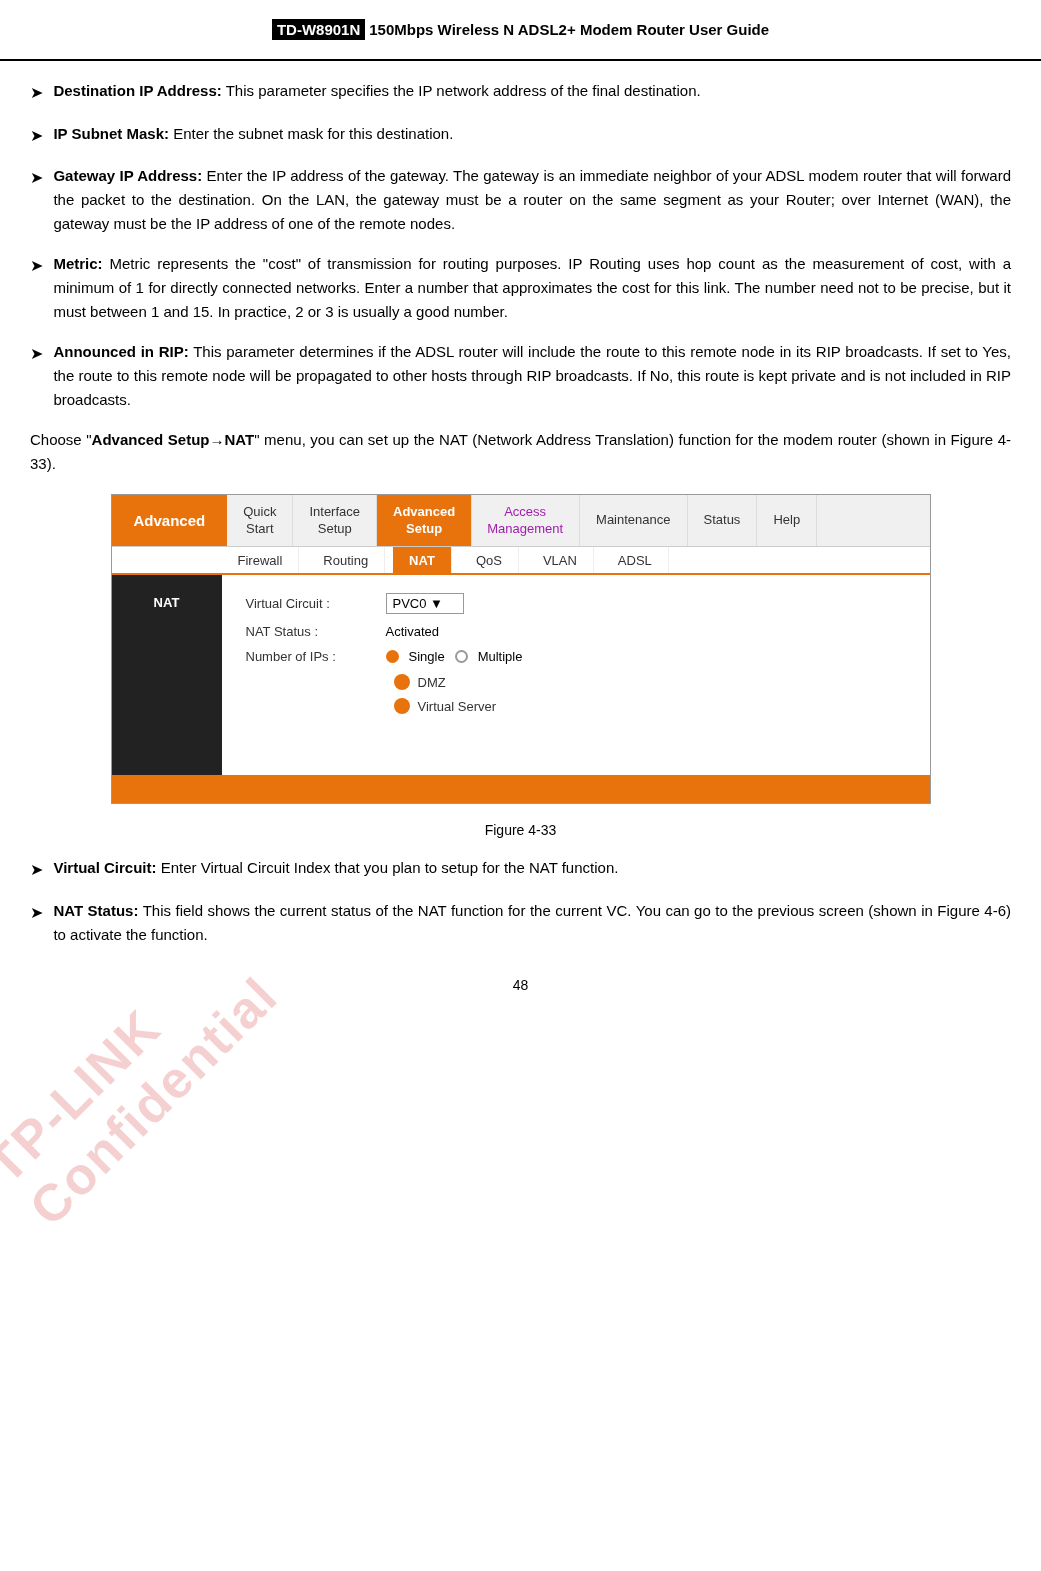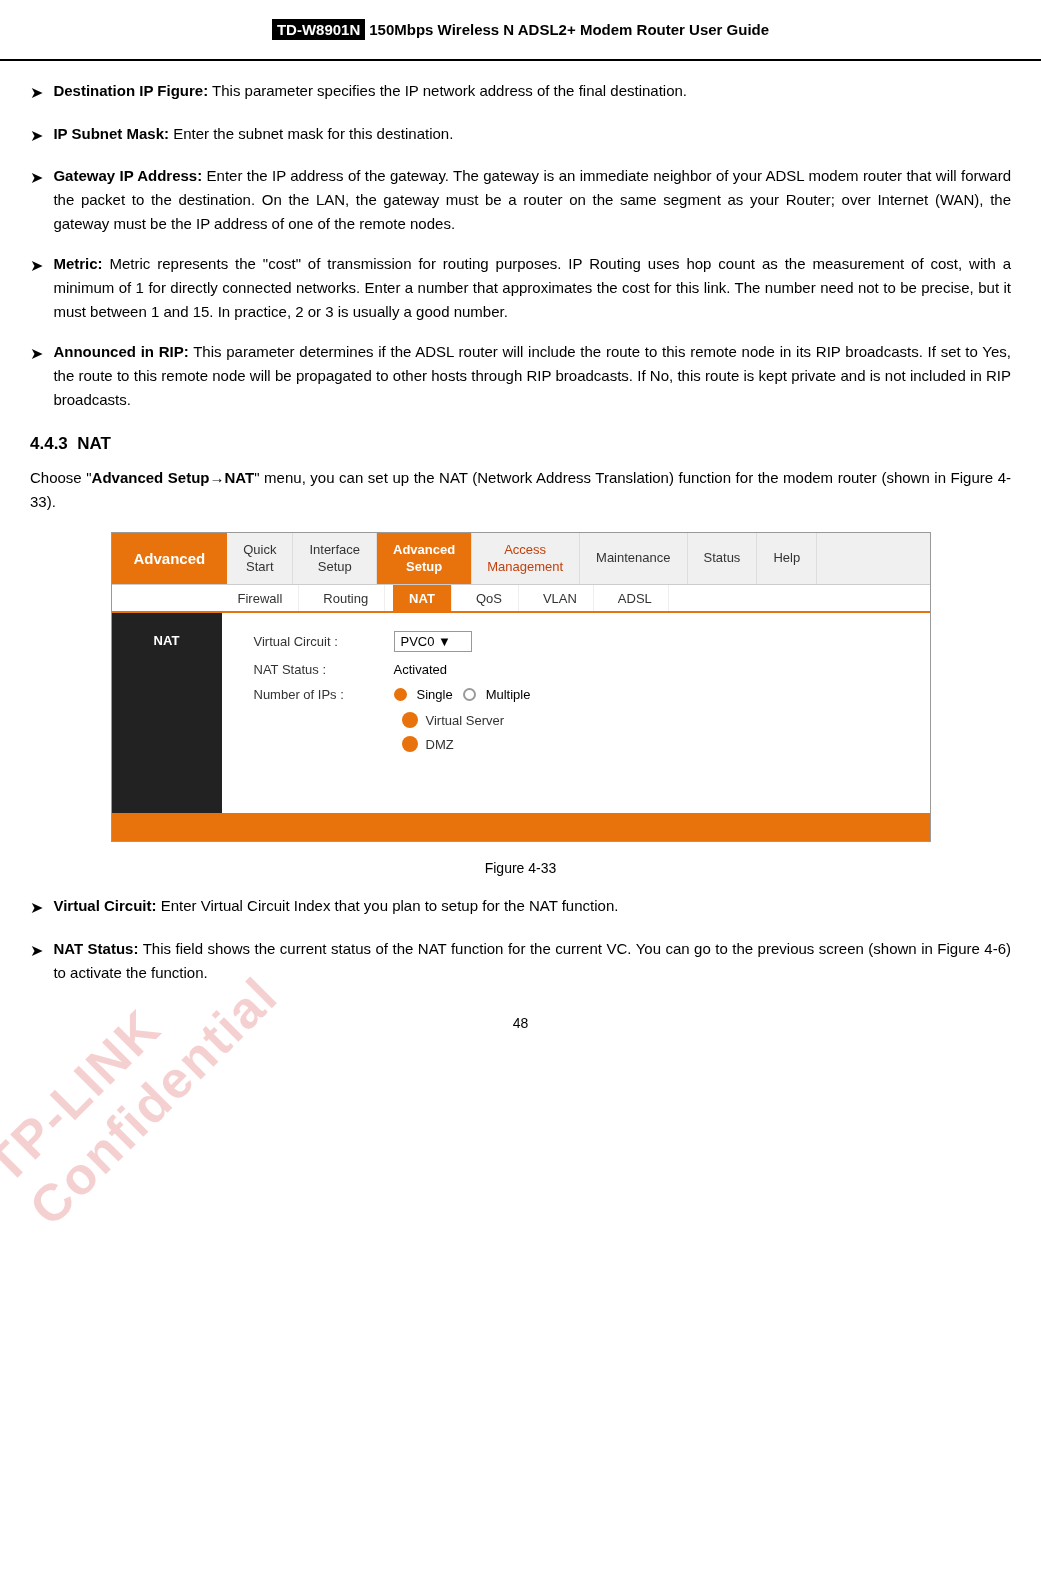--- a/index.html
+++ b/index.html
@@ -113,21 +113,21 @@
       text-align: center;
       line-height: 1.3;
       cursor: pointer;
     }
     .nav-item.active-orange {
       background: #e8720c;
       color: #fff;
       font-weight: bold;
     }
     .nav-item.faded {
-      color: #c2410c;
+      color: #a21caf;
       padding-left: 15px;
     }
 
     
     .sub-nav {
       display: flex;
       background: #fff;
       border-bottom: 2px solid #e8720c;
       height: 28px;
       padding-left: 110px;
@@ -162,21 +162,21 @@
       padding-top: 20px;
     }
     .router-sidebar .sidebar-label {
       color: #fff;
       font-size: 13px;
       font-weight: bold;
     }
     .router-main {
       flex: 1;
       background: #fff;
-      padding: 18px 32px;
+      padding: 18px 24px;
     }
     .form-row {
       display: flex;
       align-items: center;
       margin-bottom: 10px;
       font-size: 13px;
     }
     .form-label {
       width: 140px;
       color: #333;
@@ -283,21 +283,21 @@
 
 <div class="page-header">
   <span class="model">TD-W8901N</span><span class="title">150Mbps Wireless N ADSL2+ Modem Router User Guide</span>
 </div>
 
 <div class="content">
 
   <div class="bullet-item">
     <span class="bullet-arrow">➤</span>
     <span class="bullet-text">
-      <b>Destination IP Figure:</b>
+      <b>Destination IP Address:</b>
       <span> This parameter specifies the IP network address of the final destination.</span>
     </span>
   </div>
 
   <div class="bullet-item">
     <span class="bullet-arrow">➤</span>
     <span class="bullet-text">
       <b>IP Subnet Mask:</b>
       <span> Enter the subnet mask for this destination.</span>
     </span>
@@ -320,23 +320,20 @@
   </div>
 
   <div class="bullet-item">
     <span class="bullet-arrow">➤</span>
     <span class="bullet-text">
       <b>Announced in RIP:</b>
       <span> This parameter determines if the ADSL router will include the route to this remote node in its RIP broadcasts. If set to Yes, the route to this remote node will be propagated to other hosts through RIP broadcasts. If No, this route is kept private and is not included in RIP broadcasts.</span>
     </span>
   </div>
 
-  <div class="section-header">
-    <span>4.4.3</span>&nbsp;&nbsp;<span>NAT</span>
-  </div>
 
   <p class="intro-para">
     Choose "<b>Advanced Setup→NAT</b>" menu, you can set up the NAT (Network Address Translation) function for the modem router (shown in Figure 4-33).
   </p>
 
   <div class="screenshot-container">
 
     <div class="nav-bar">
       <div class="nav-advanced">
         <span>Advanced</span>
@@ -389,27 +386,27 @@
             <span class="radio-btn"></span>
             <span>Single</span>
             <span class="radio-empty"></span>
             <span>Multiple</span>
           </div>
         </div>
 
         <div class="link-row">
           <span style="width:140px"></span>
           <span class="orange-circle"></span>
-          <span class="link-text">Virtual Server</span>
+          <span class="link-text">DMZ</span>
         </div>
 
         <div class="link-row">
           <span style="width:140px"></span>
           <span class="orange-circle"></span>
-          <span class="link-text">DMZ</span>
+          <span class="link-text">Virtual Server</span>
         </div>
       </div>
     </div>
 
     <div class="router-bottom"></div>
   </div>
 
   <p class="figure-caption">Figure 4-33</p>
 
   <div class="bullet-item">

